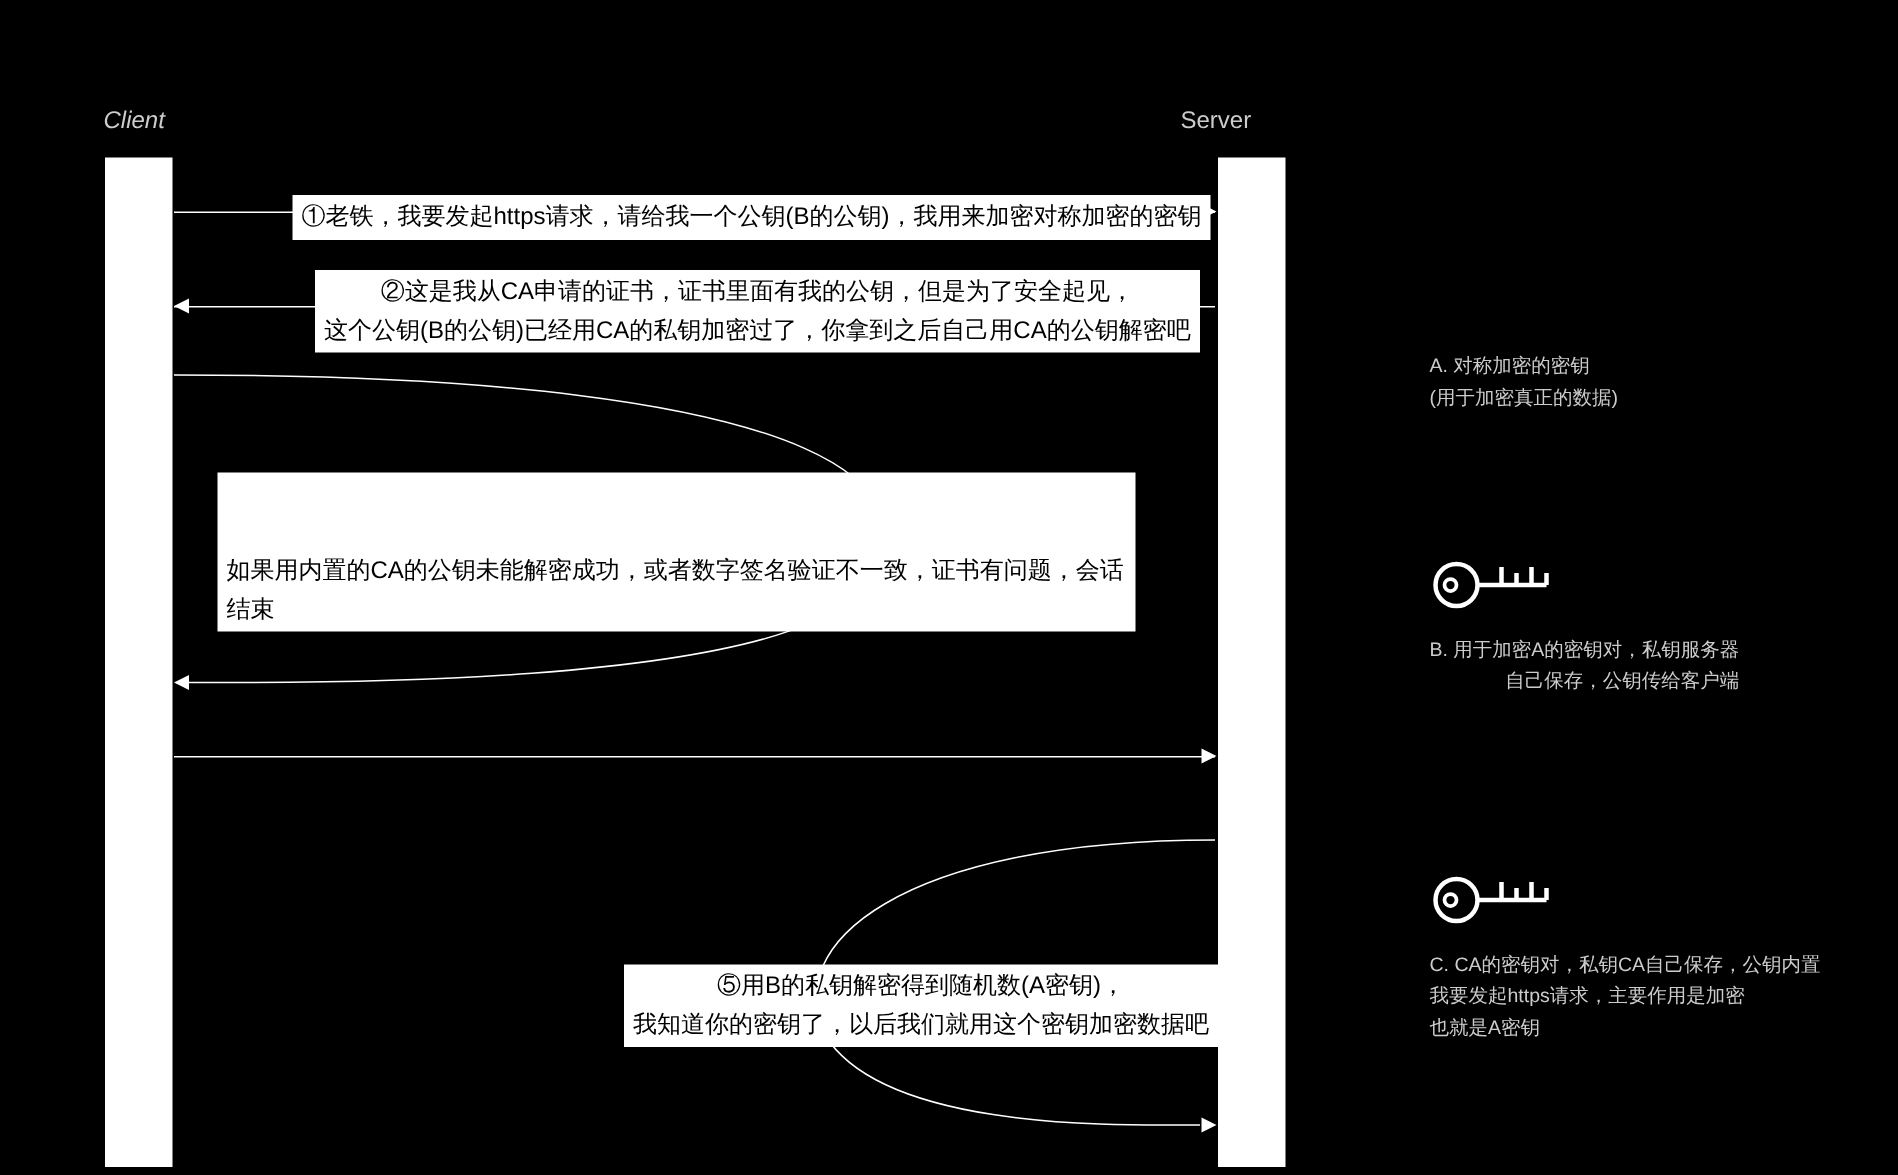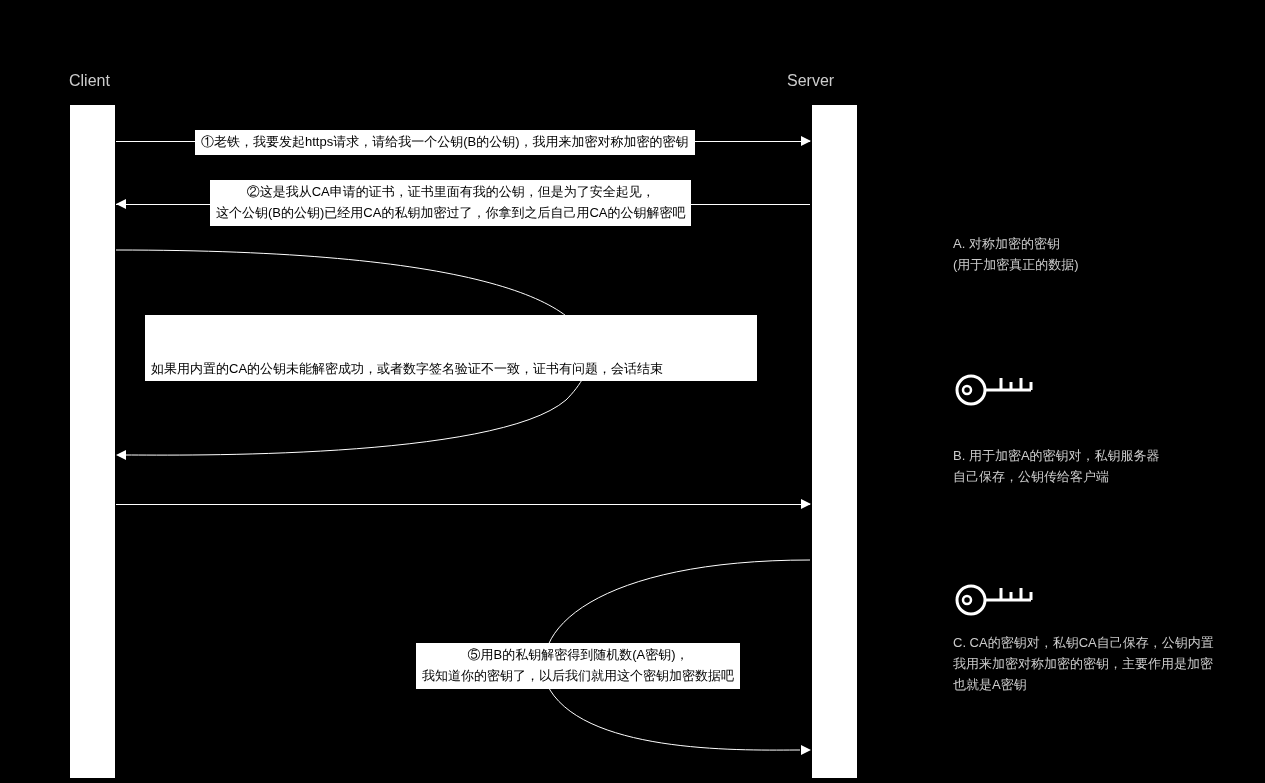--- a/index.html
+++ b/index.html
@@ -26,21 +26,21 @@
   .lifeline-bar {
     position: absolute;
     background: #fff;
     width: 45px;
   }
   .message-text {
     position: absolute;
     background: #fff;
     color: #000;
     padding: 2px 6px;
-    font-size: 13px;
+    font-size: 16px;
     line-height: 1.6;
     text-align: center;
     white-space: nowrap;
   }
   .arrow-line {
     position: absolute;
     height: 1px;
     background: #fff;
   }
   .arrowhead-right {
@@ -72,21 +72,21 @@
   }
   svg {
     position: absolute;
   }
 </style>
 </head>
 <body>
 
 <div class="diagram-container">
 
-  <div class="participant-label" style="left:69px; top:72px;">Client</div>
+  <div class="participant-label" style="left:69px; top:72px;font-style:italic;">Client</div>
   <div class="participant-label" style="left:787px; top:72px;">Server</div>
 
   <div class="lifeline-bar" style="left:70px; top:105px; height:673px;"></div>
   <div class="lifeline-bar" style="left:812px; top:105px; height:673px;"></div>
 
   <div class="arrow-line" style="left:116px; top:141px; width:694px;"></div>
   <div class="arrowhead-right" style="left:801px; top:136px;"></div>
   <div class="message-text" style="left:195px; top:130px;">①老铁，我要发起https请求，请给我一个公钥(B的公钥)，我用来加密对称加密的密钥</div>
 
   <div class="arrow-line" style="left:116px; top:204px; width:694px;"></div>
@@ -127,35 +127,35 @@
     <svg width="85" height="40" viewBox="0 0 85 40">
       <circle cx="18" cy="20" r="14" stroke="#fff" stroke-width="3" fill="none"></circle>
       <circle cx="14" cy="20" r="4" stroke="#fff" stroke-width="2.5" fill="none"></circle>
       <line x1="32" y1="20" x2="78" y2="20" stroke="#fff" stroke-width="3"></line>
       <line x1="48" y1="20" x2="48" y2="8" stroke="#fff" stroke-width="3"></line>
       <line x1="58" y1="20" x2="58" y2="12" stroke="#fff" stroke-width="3"></line>
       <line x1="68" y1="20" x2="68" y2="8" stroke="#fff" stroke-width="3"></line>
       <line x1="78" y1="20" x2="78" y2="12" stroke="#fff" stroke-width="3"></line>
     </svg>
   </div>
-  <div class="legend-text" style="left:953px; top:446px;">
+  <div class="legend-text" style="left:953px; top:423px;text-align:right;">
     <span>B. 用于加密A的密钥对，私钥服务器</span><br>
     <span>自己保存，公钥传给客户端</span>
   </div>
 
   <div class="key-icon" style="left:953px; top:580px;">
     <svg width="85" height="40" viewBox="0 0 85 40">
       <circle cx="18" cy="20" r="14" stroke="#fff" stroke-width="3" fill="none"></circle>
       <circle cx="14" cy="20" r="4" stroke="#fff" stroke-width="2.5" fill="none"></circle>
       <line x1="32" y1="20" x2="78" y2="20" stroke="#fff" stroke-width="3"></line>
       <line x1="48" y1="20" x2="48" y2="8" stroke="#fff" stroke-width="3"></line>
       <line x1="58" y1="20" x2="58" y2="12" stroke="#fff" stroke-width="3"></line>
       <line x1="68" y1="20" x2="68" y2="8" stroke="#fff" stroke-width="3"></line>
       <line x1="78" y1="20" x2="78" y2="12" stroke="#fff" stroke-width="3"></line>
     </svg>
   </div>
   <div class="legend-text" style="left:953px; top:633px;">
     <span>C. CA的密钥对，私钥CA自己保存，公钥内置</span><br>
-    <span>我用来加密对称加密的密钥，主要作用是加密</span><br>
+    <span>我要发起https请求，主要作用是加密</span><br>
     <span>也就是A密钥</span>
   </div>
 
 </div>
 
 </body></html>

